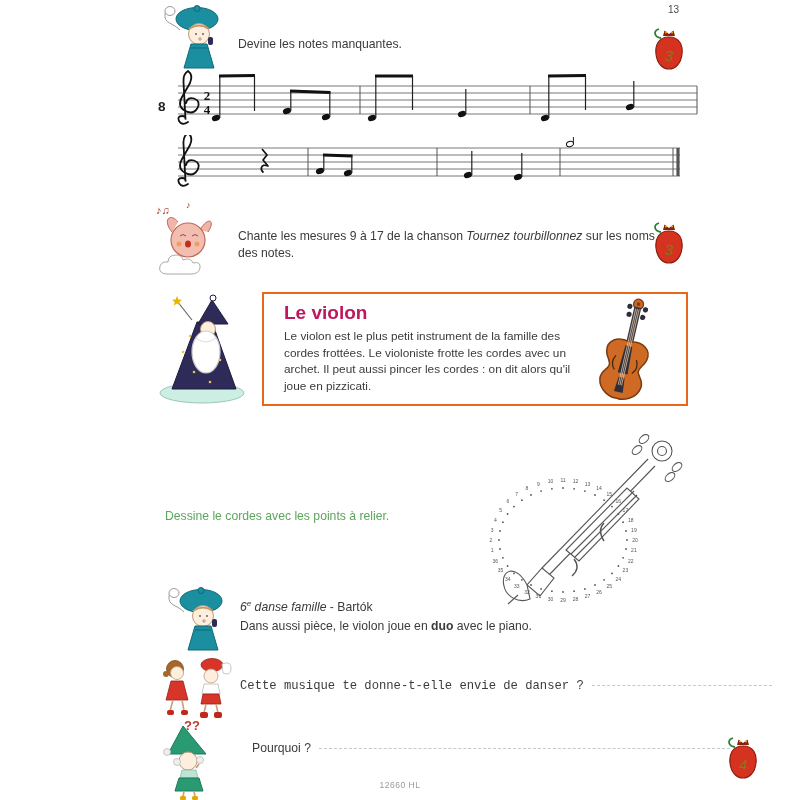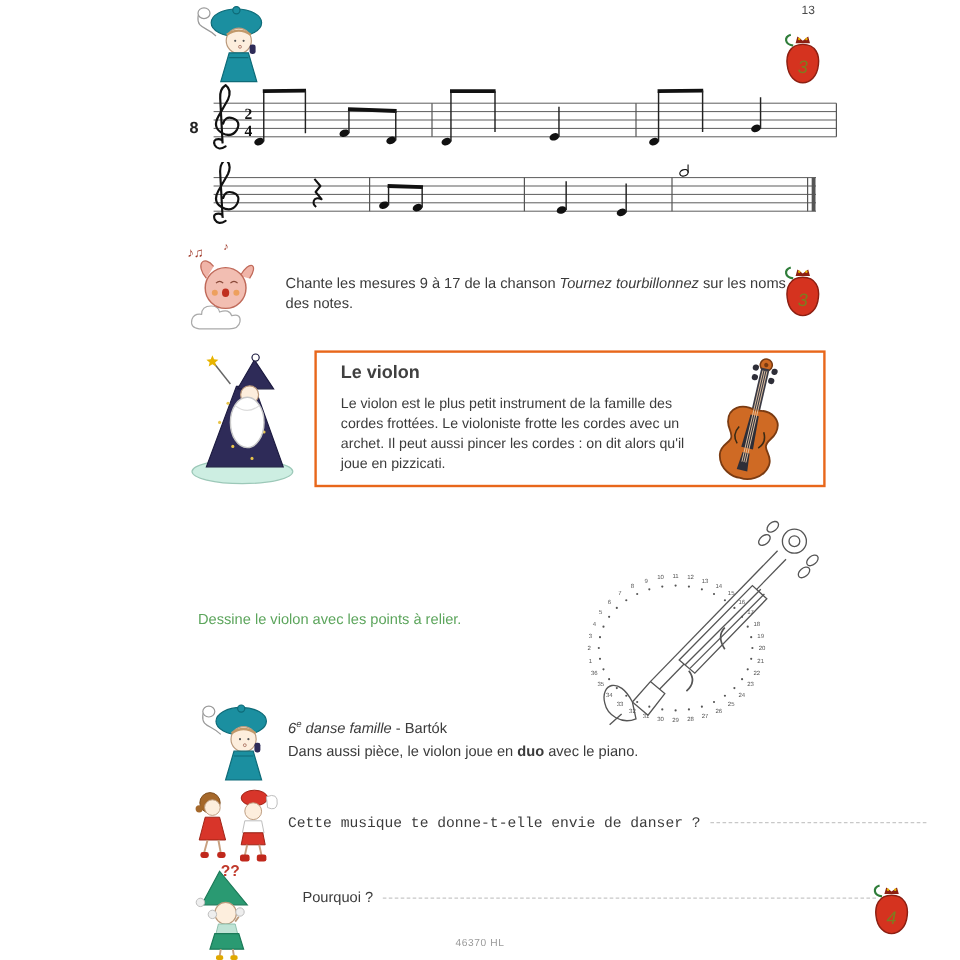--- a/index.html
+++ b/index.html
@@ -5,21 +5,21 @@
   html,body{margin:0;padding:0;background:#fff;}
   .page{position:relative;width:800px;height:800px;background:#ffffff;overflow:hidden;
         font-family:"Liberation Sans",sans-serif;color:#3b3b3b;}
   .abs{position:absolute;}
   .txt{font-size:12.2px;line-height:16.5px;color:#3b3b3b;}
   .pageno{font-size:10px;color:#4a4a4a;}
   .green{color:#5ca55c;}
   .footer{font-size:8.5px;color:#9a9a9a;letter-spacing:.5px;}
   .box{position:absolute;left:262px;top:292px;width:426px;height:114px;
        border:2.5px solid #e8671b;background:#fff;box-sizing:border-box;}
-  .box-title{position:absolute;left:20px;top:8px;font-size:15px;font-weight:bold;color:#404040;}
+  .box-title{position:absolute;left:20px;top:8px;font-size:19px;font-weight:bold;color:#be185d;}
   .box-body{position:absolute;left:20px;top:34px;width:296px;font-size:11.8px;line-height:16.5px;color:#3b3b3b;}
   .qrow{position:absolute;display:flex;align-items:baseline;}
   .dashline{flex:1;border-bottom:1.6px dashed #c8c8c8;transform:translateY(-3px);margin-left:8px;}
   i.song{font-style:italic;}
   b.duo{font-weight:bold;}
   sup{font-size:8px;}
   svg text{font-family:"Liberation Sans",sans-serif;}
   .ts{font-family:"Liberation Serif",serif;font-weight:bold;}
 </style>
 </head>
@@ -37,20 +37,21 @@
     <circle cx="51" cy="30" r="10.5" fill="#fdeedd" stroke="#bb9a7c" stroke-width="1"></circle>
     <path d="M41 25 q10 -7 20 0" stroke="#c2996a" stroke-width="2" fill="none"></path>
     <circle cx="48" cy="30" r="0.9" fill="#555"></circle>
       <circle cx="55" cy="30" r="0.9" fill="#555"></circle>
     <circle cx="52" cy="35" r="1.2" fill="none" stroke="#b07a6a" stroke-width="0.8"></circle>
     <path d="M43 40 L59 40 L66 64 L36 64 Z" fill="#1b8fa0" stroke="#0e6b78" stroke-width="1"></path>
     <path d="M43 44 L59 44" stroke="#0e6b78" stroke-width="1"></path>
     <rect x="60" y="33" width="5" height="8" rx="2" fill="#2e2b58"></rect>
   </svg>
 
+  <div class="abs txt" style="left:238px;top:36px;">Devine les notes manquantes.</div>
 
   <svg class="abs" style="left:652px;top:27px;" width="34" height="44" viewBox="0 0 34 44">
     <path d="M9 11 C2 10 1 4 7 2" stroke="#2f7d3a" stroke-width="1.8" fill="none"></path>
     <path d="M11 9 L23 9 L21.5 3.5 L17 7 L12.5 3.5 Z" fill="#8c1f12"></path>
     <circle cx="14" cy="5.5" r="1" fill="#e8b400"></circle>
       <circle cx="20" cy="5.5" r="1" fill="#e8b400"></circle>
     <path d="M17 10 C28 10 31 19 30 27 C29 37 23 42 17 42 C11 42 5 37 4 27 C3 19 6 10 17 10 Z" fill="#d5331f" stroke="#8c1f12" stroke-width="1.2"></path>
     <text x="17" y="34" text-anchor="middle" font-size="15" font-style="italic" fill="#7d7d20">3</text>
   </svg>
 
@@ -191,21 +192,21 @@
           <line x1="46.3" y1="10" x2="46.3" y2="88"></line>
             <line x1="48" y1="10" x2="48" y2="88"></line>
           <line x1="49.7" y1="10" x2="49.7" y2="88"></line>
         </g>
         <path d="M37.5 60 q-4.5 8 1.5 14" stroke="#3a2a14" stroke-width="1.3" fill="none"></path>
         <path d="M58.5 60 q4.5 8 -1.5 14" stroke="#3a2a14" stroke-width="1.3" fill="none"></path>
       </g>
     </svg>
   </div>
 
-  <div class="abs txt green" style="left:165px;top:508px;">Dessine le violon avec les points à relier.</div>
+  <div class="abs txt green" style="left:165px;top:508px;">Dessine le cordes avec les points à relier.</div>
 
   <svg id="dots-canvas" class="abs" style="left:478px;top:418px;" width="222" height="200" viewBox="0 0 222 200">
     <g fill="none" stroke="#555" stroke-width="1.1">
       <line x1="64" y1="150" x2="170" y2="41"></line>
       <line x1="71" y1="157" x2="177" y2="48"></line>
       <path d="M88 132 L101 143 L161 81 L149 70 Z" fill="#fff"></path>
       <line x1="93" y1="136" x2="156" y2="73"></line>
         <line x1="97" y1="139" x2="159" y2="77"></line>
       <circle cx="184" cy="33" r="10"></circle>
         <circle cx="184" cy="33" r="4.5"></circle>
@@ -363,15 +364,15 @@
 
   <svg class="abs" style="left:726px;top:736px;" width="34" height="44" viewBox="0 0 34 44">
     <path d="M9 11 C2 10 1 4 7 2" stroke="#2f7d3a" stroke-width="1.8" fill="none"></path>
     <path d="M11 9 L23 9 L21.5 3.5 L17 7 L12.5 3.5 Z" fill="#8c1f12"></path>
     <circle cx="14" cy="5.5" r="1" fill="#e8b400"></circle>
       <circle cx="20" cy="5.5" r="1" fill="#e8b400"></circle>
     <path d="M17 10 C28 10 31 19 30 27 C29 37 23 42 17 42 C11 42 5 37 4 27 C3 19 6 10 17 10 Z" fill="#d5331f" stroke="#8c1f12" stroke-width="1.2"></path>
     <text x="17" y="34" text-anchor="middle" font-size="15" font-style="italic" fill="#7d7d20">4</text>
   </svg>
 
-  <div class="abs footer" style="left:0;top:780px;width:800px;text-align:center;">46370 HL</div>
+  <div class="abs footer" style="left:0;top:780px;width:800px;text-align:center;">12660 HL</div>
 
 </div>
 
 </body></html>

